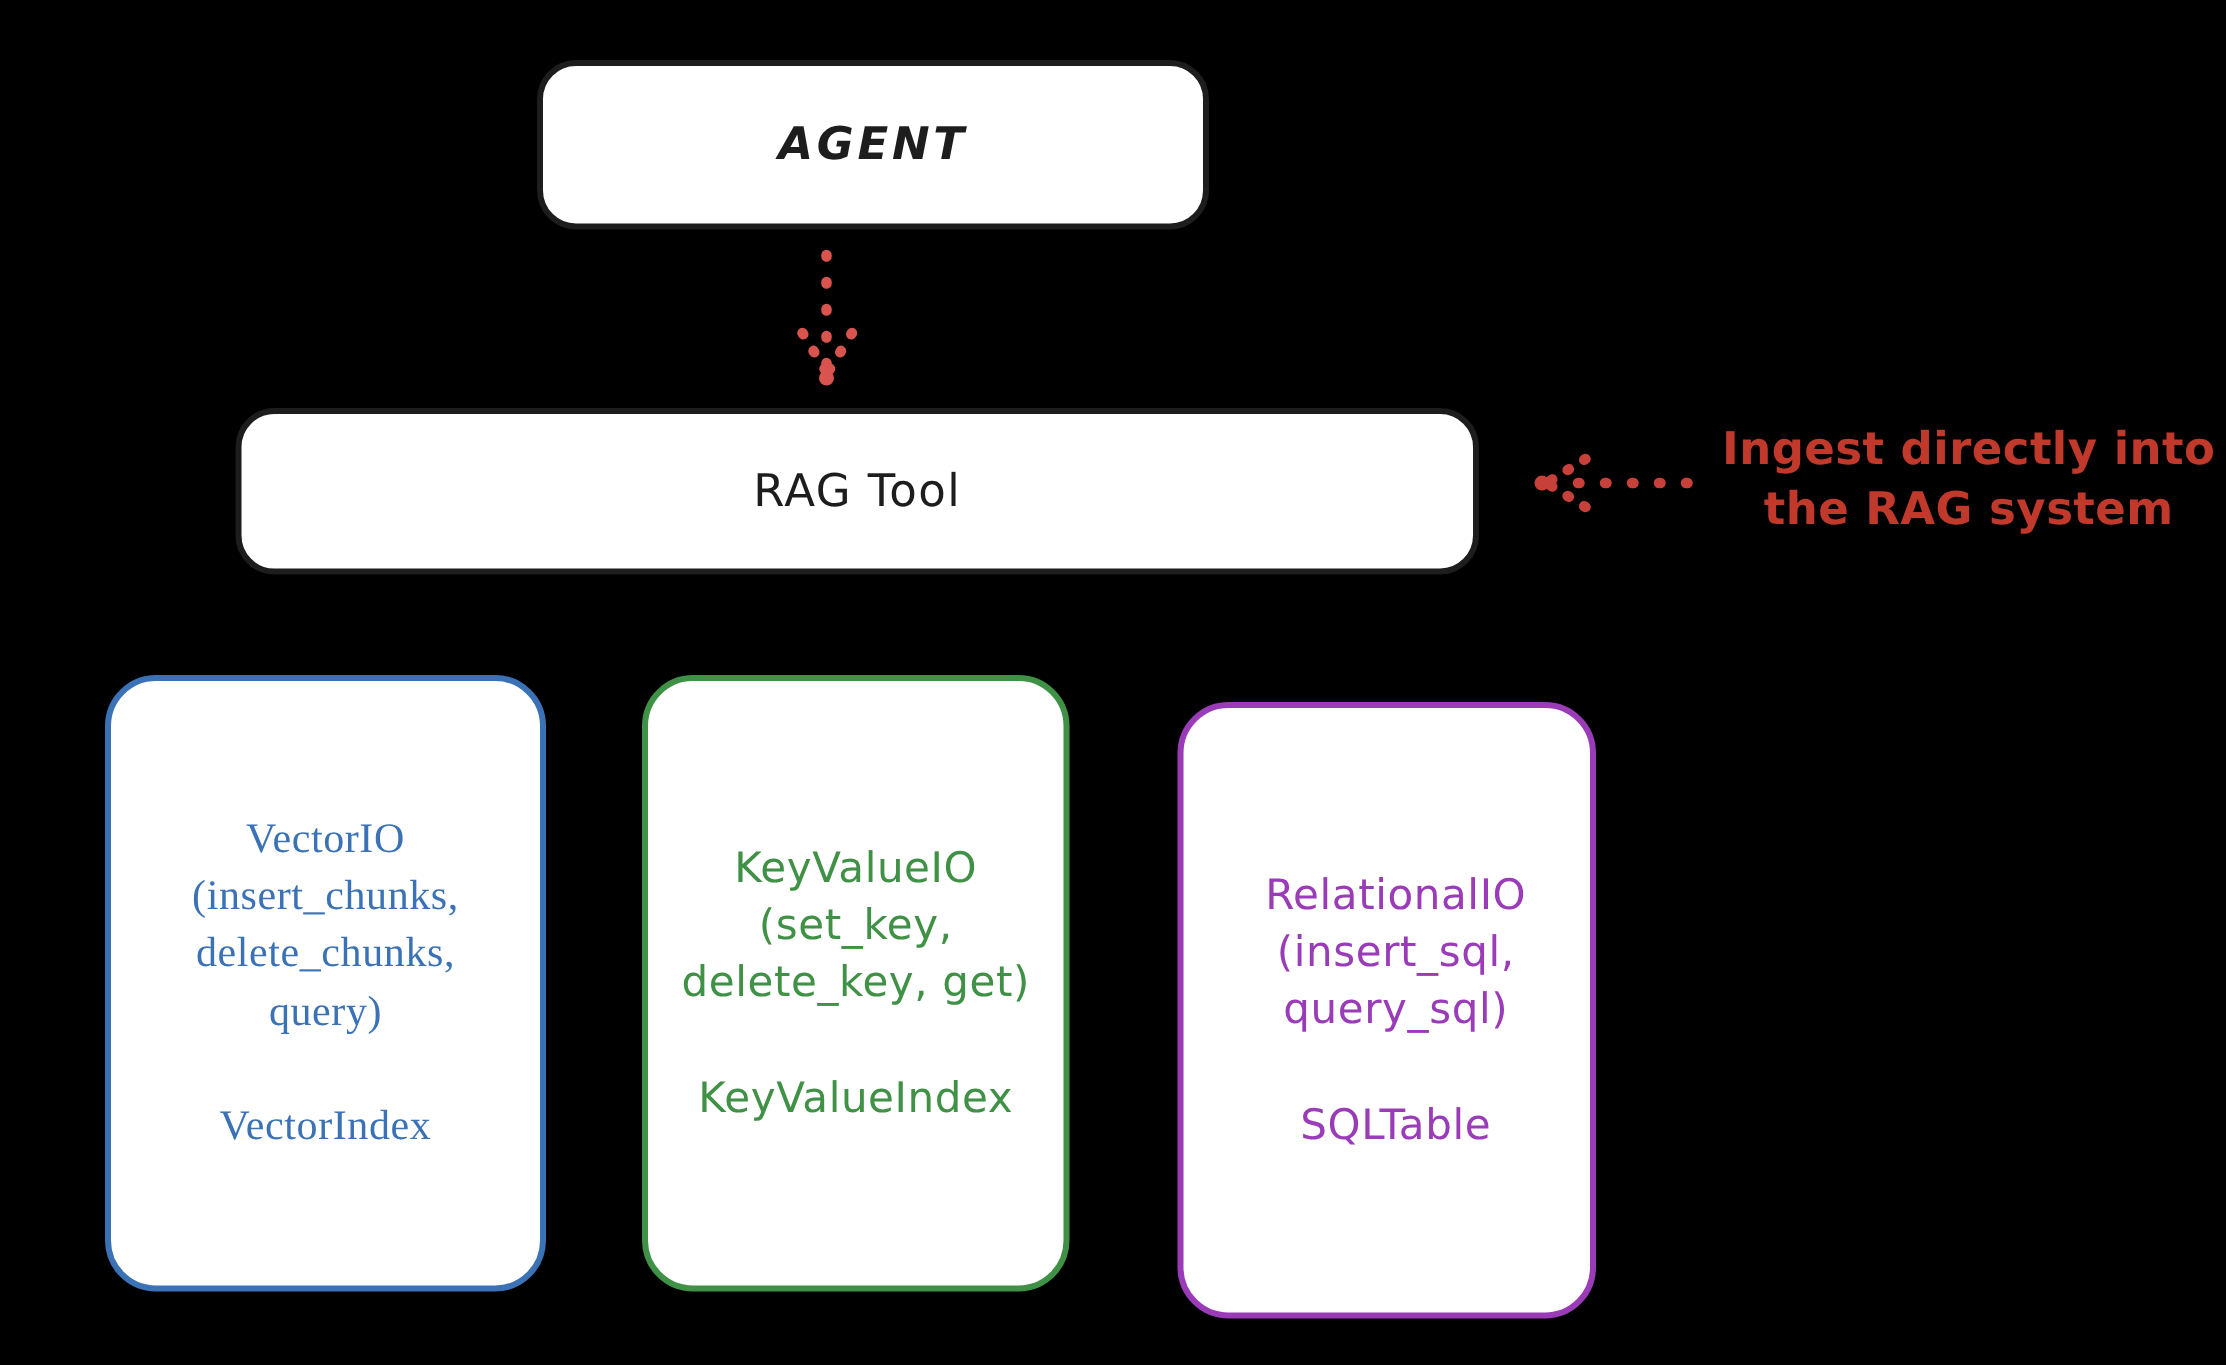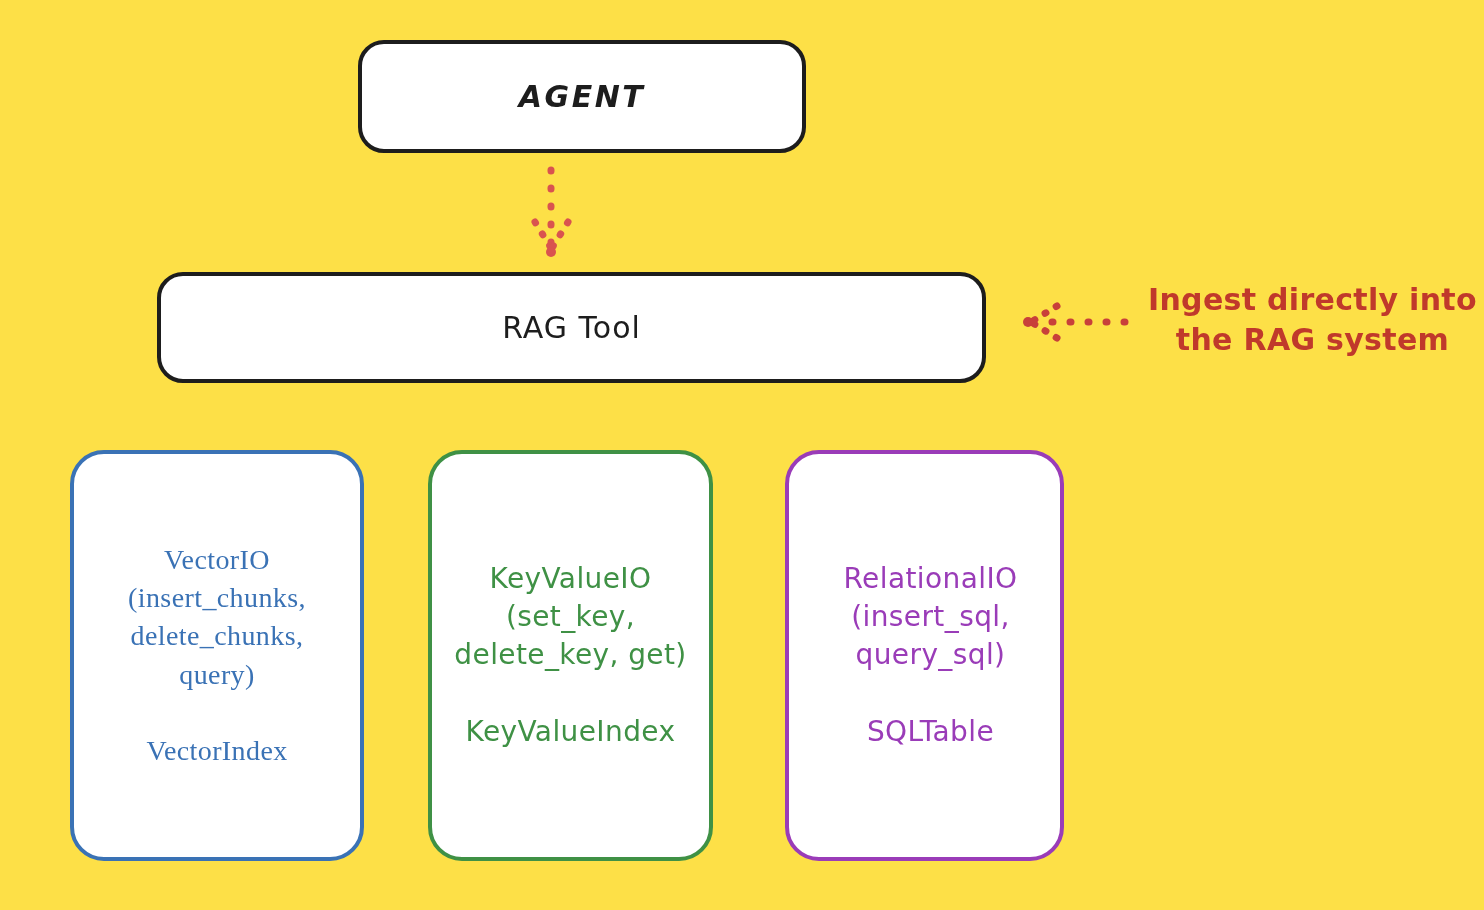--- a/index.html
+++ b/index.html
@@ -7,21 +7,21 @@
     padding: 0;
     background: #ffffff;
   }
   body {
     font-family: "DejaVu Sans", sans-serif;
   }
   #canvas {
     position: relative;
     width: 1484px;
     height: 910px;
-    background: #fde047;
+    background: #000000;
     overflow: hidden;
   }
 
   
   .node {
     position: absolute;
     box-sizing: border-box;
     background: #ffffff;
     display: flex;
     align-items: center;
@@ -110,21 +110,21 @@
   </div>
 
   <div class="node node-store" id="keyvalue-node" style="left:428px; top:450px; width:285px; height:411px; border-color:#3f9145;text-align:center;">
     <span class="label" style="color:#3f9145;">KeyValueIO
 (set_key,
 delete_key, get)
 
 KeyValueIndex</span>
   </div>
 
-  <div class="node node-store" id="relational-node" style="left:785px; top:450px; width:279px; height:411px; border-color:#9a3cb8;padding-left:12px;">
+  <div class="node node-store" id="relational-node" style="left:785px; top:468px; width:279px; height:411px; border-color:#9a3cb8;padding-left:12px;">
     <span class="label" style="color:#9a3cb8;">RelationalIO
 (insert_sql,
 query_sql)
 
 SQLTable</span>
   </div>
 
   <svg class="overlay" viewBox="0 0 1484 910">
 
     <g>

